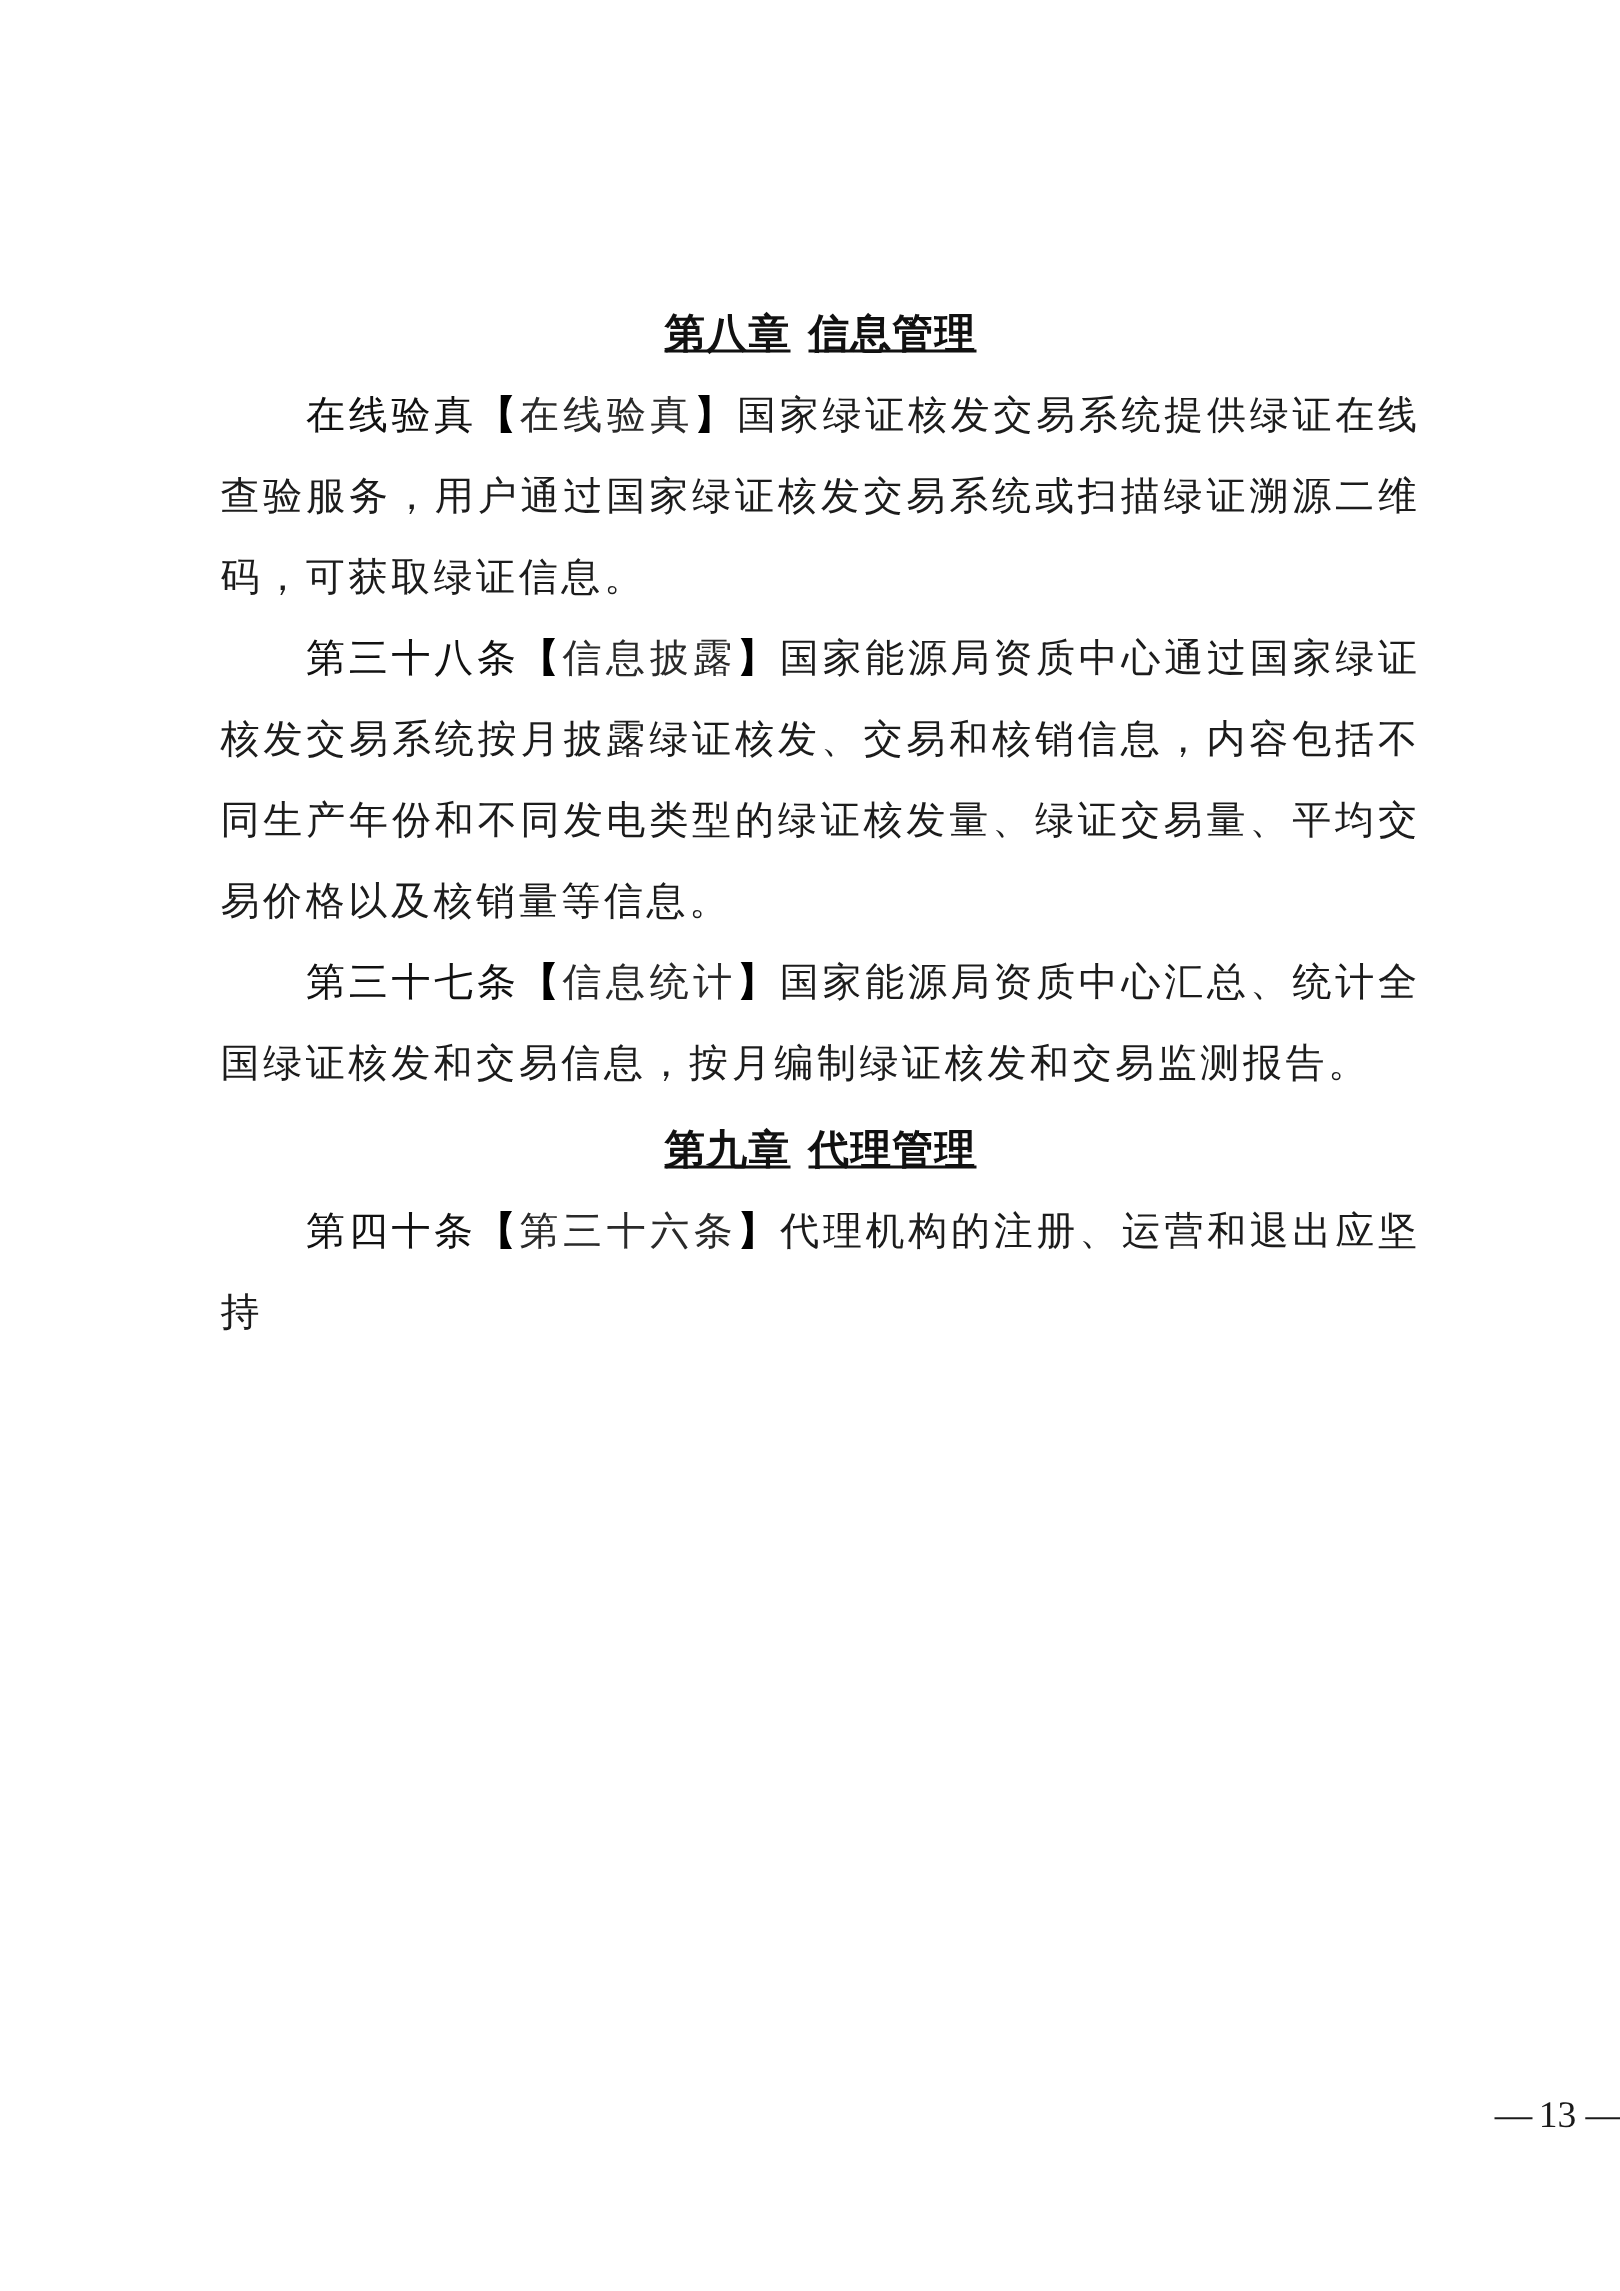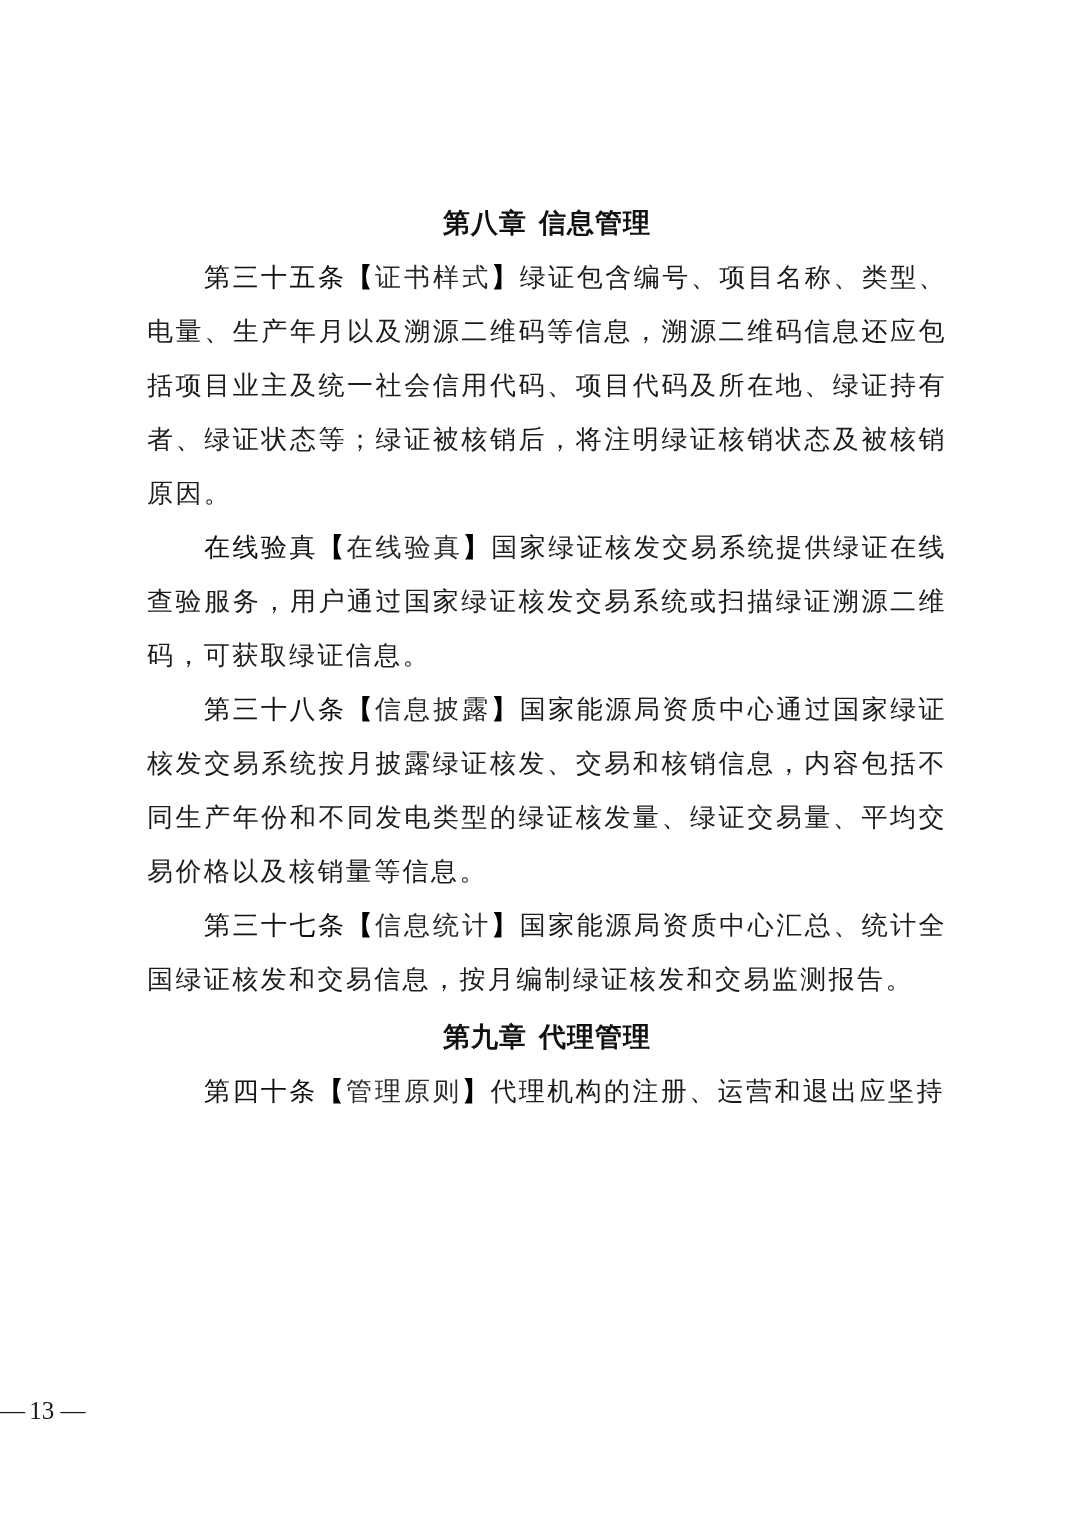--- a/index.html
+++ b/index.html
@@ -31,20 +31,21 @@
     .chapter-title {
       text-align: center;
       font-family: "DejaVu Sans", "Liberation Sans", sans-serif;
       font-weight: bold;
       font-size: 27px;
       line-height: 54px;
       height: 54px;
       letter-spacing: 1px;
       color: #111111;
       margin: 0;
+      text-decoration: underline;
     }
     .chapter-title .num { margin-right: 12px; }
     .para {
       margin: 0;
       font-size: 26px;
       line-height: 54px;
       letter-spacing: 2.4px;
       text-align: justify;
       text-align-last: left;
       text-indent: 57px;
@@ -55,56 +56,55 @@
       color: #111111;
     }
     .para .bracket { font-weight: bold; color: #000; }
     .para .topic { color: #2a2a2a; letter-spacing: 3px; }
     .chapter-gap { height: 4px; }
     .page-number {
       position: absolute;
       left: 0;
       width: 1080px;
       top: 1397px;
-      text-align: left;
+      text-align: right;
       font-family: "Liberation Serif", "DejaVu Serif", serif;
       font-size: 25px;
       color: #1a1a1a;
     }
     .page-number .dash { letter-spacing: -2px; }
   </style>
 </head>
 <body>
 
 <div class="page">
   <div class="content">
 
     <section>
       <h2 class="chapter-title">
         <span class="num">第八章</span><span>信息管理</span>
       </h2>
 
-      <p class="para"><span class="article-num">第三十五条</span><span class="bracket">【</span><span class="topic">证书样式</span><span class="bracket">】</span><span>绿证包含编号、项目名称、类型、电量、生产年月以及溯源二维码等信息，溯源二维码信息还应包括项目业主及统一社会信用代码、项目代码及所在地、绿证持有者、绿证状态等；绿证被核销后，将注明绿证核销状态及被核销原因。</span></p>
 
       <p class="para"><span class="article-num">在线验真</span><span class="bracket">【</span><span class="topic">在线验真</span><span class="bracket">】</span><span>国家绿证核发交易系统提供绿证在线查验服务，用户通过国家绿证核发交易系统或扫描绿证溯源二维码，可获取绿证信息。</span></p>
 
       <p class="para"><span class="article-num">第三十八条</span><span class="bracket">【</span><span class="topic">信息披露</span><span class="bracket">】</span><span>国家能源局资质中心通过国家绿证核发交易系统按月披露绿证核发、交易和核销信息，内容包括不同生产年份和不同发电类型的绿证核发量、绿证交易量、平均交易价格以及核销量等信息。</span></p>
 
       <p class="para"><span class="article-num">第三十七条</span><span class="bracket">【</span><span class="topic">信息统计</span><span class="bracket">】</span><span>国家能源局资质中心汇总、统计全国绿证核发和交易信息，按月编制绿证核发和交易监测报告。</span></p>
 
     </section>
 
     <div class="chapter-gap"></div>
 
     <section>
       <h2 class="chapter-title">
         <span class="num">第九章</span><span>代理管理</span>
       </h2>
 
-      <p class="para"><span class="article-num">第四十条</span><span class="bracket">【</span><span class="topic">管理原则</span><span class="bracket">】</span><span>代理机构的注册、运营和退出应坚持</span></p>
+      <p class="para"><span class="article-num">第四十条</span><span class="bracket">【</span><span class="topic">第三十六条</span><span class="bracket">】</span><span>代理机构的注册、运营和退出应坚持</span></p>
     </section>
   </div>
 
   <div class="page-number">
     <span class="dash">—</span>
     <span>13</span>
     <span class="dash">—</span>
   </div>
 </div>
 

